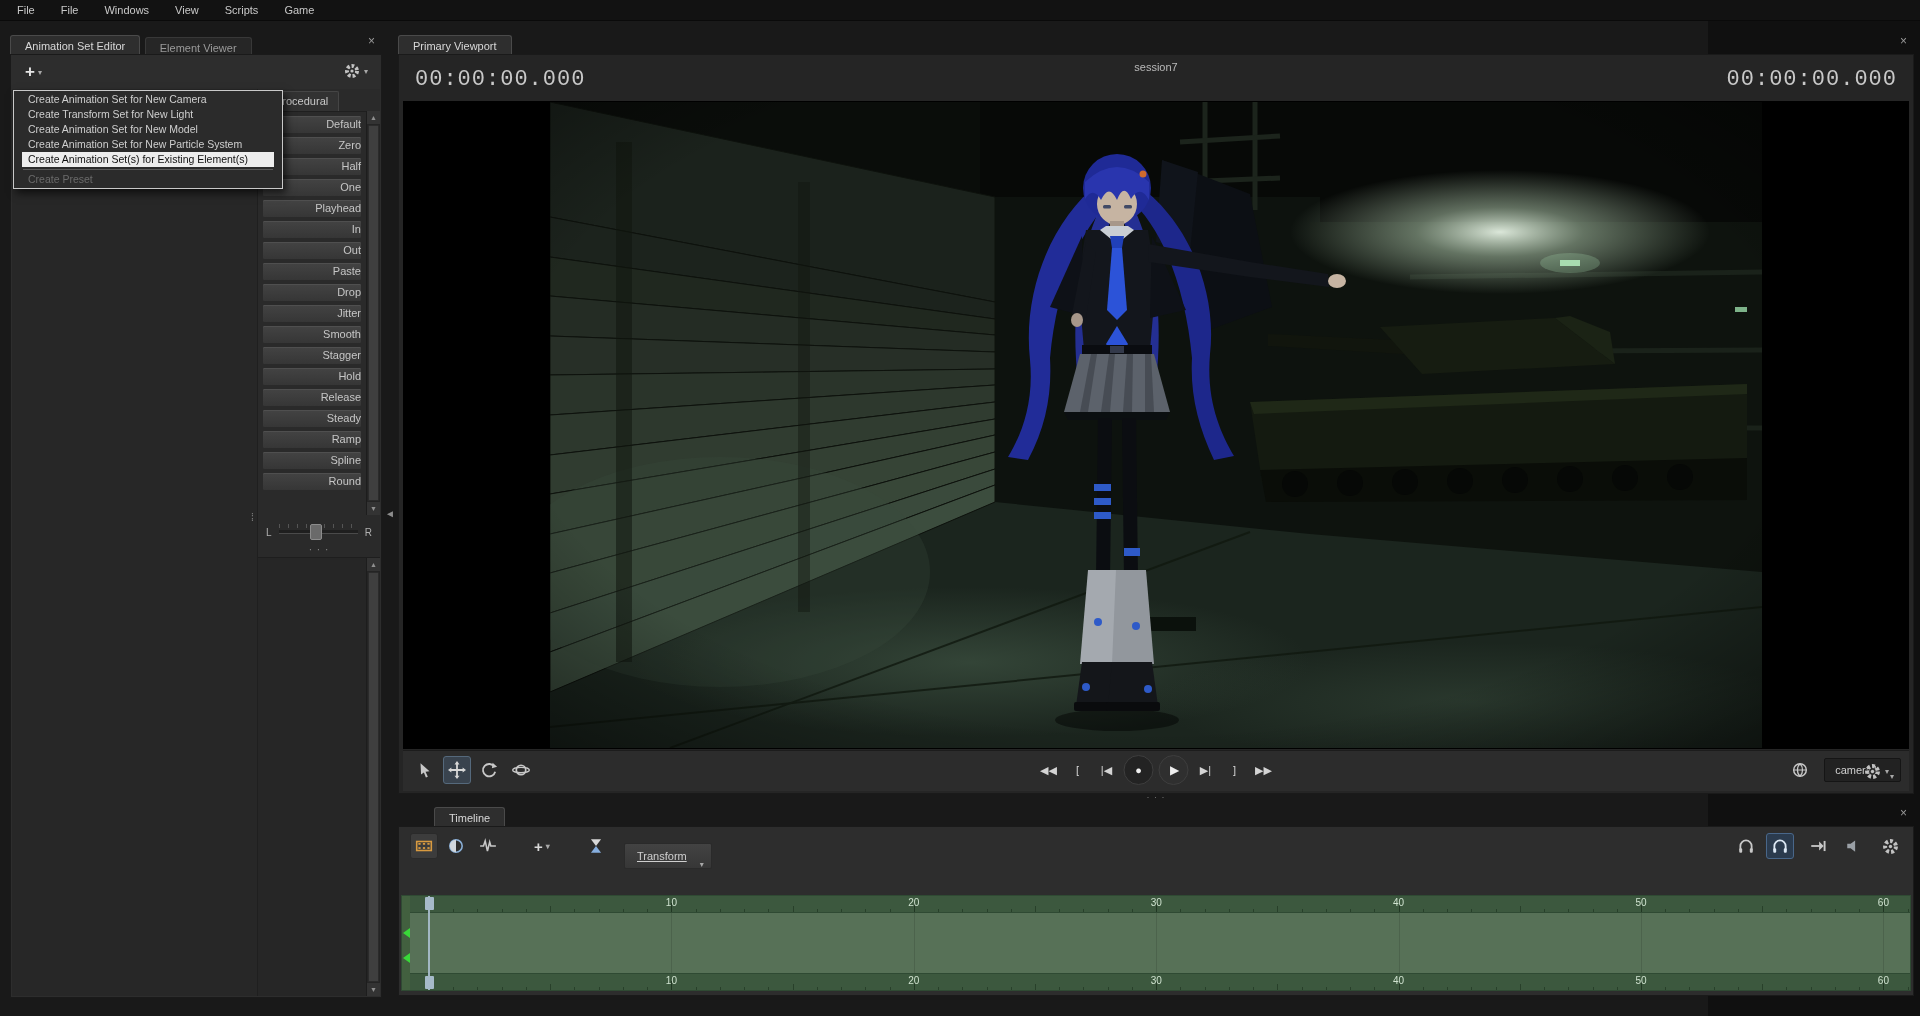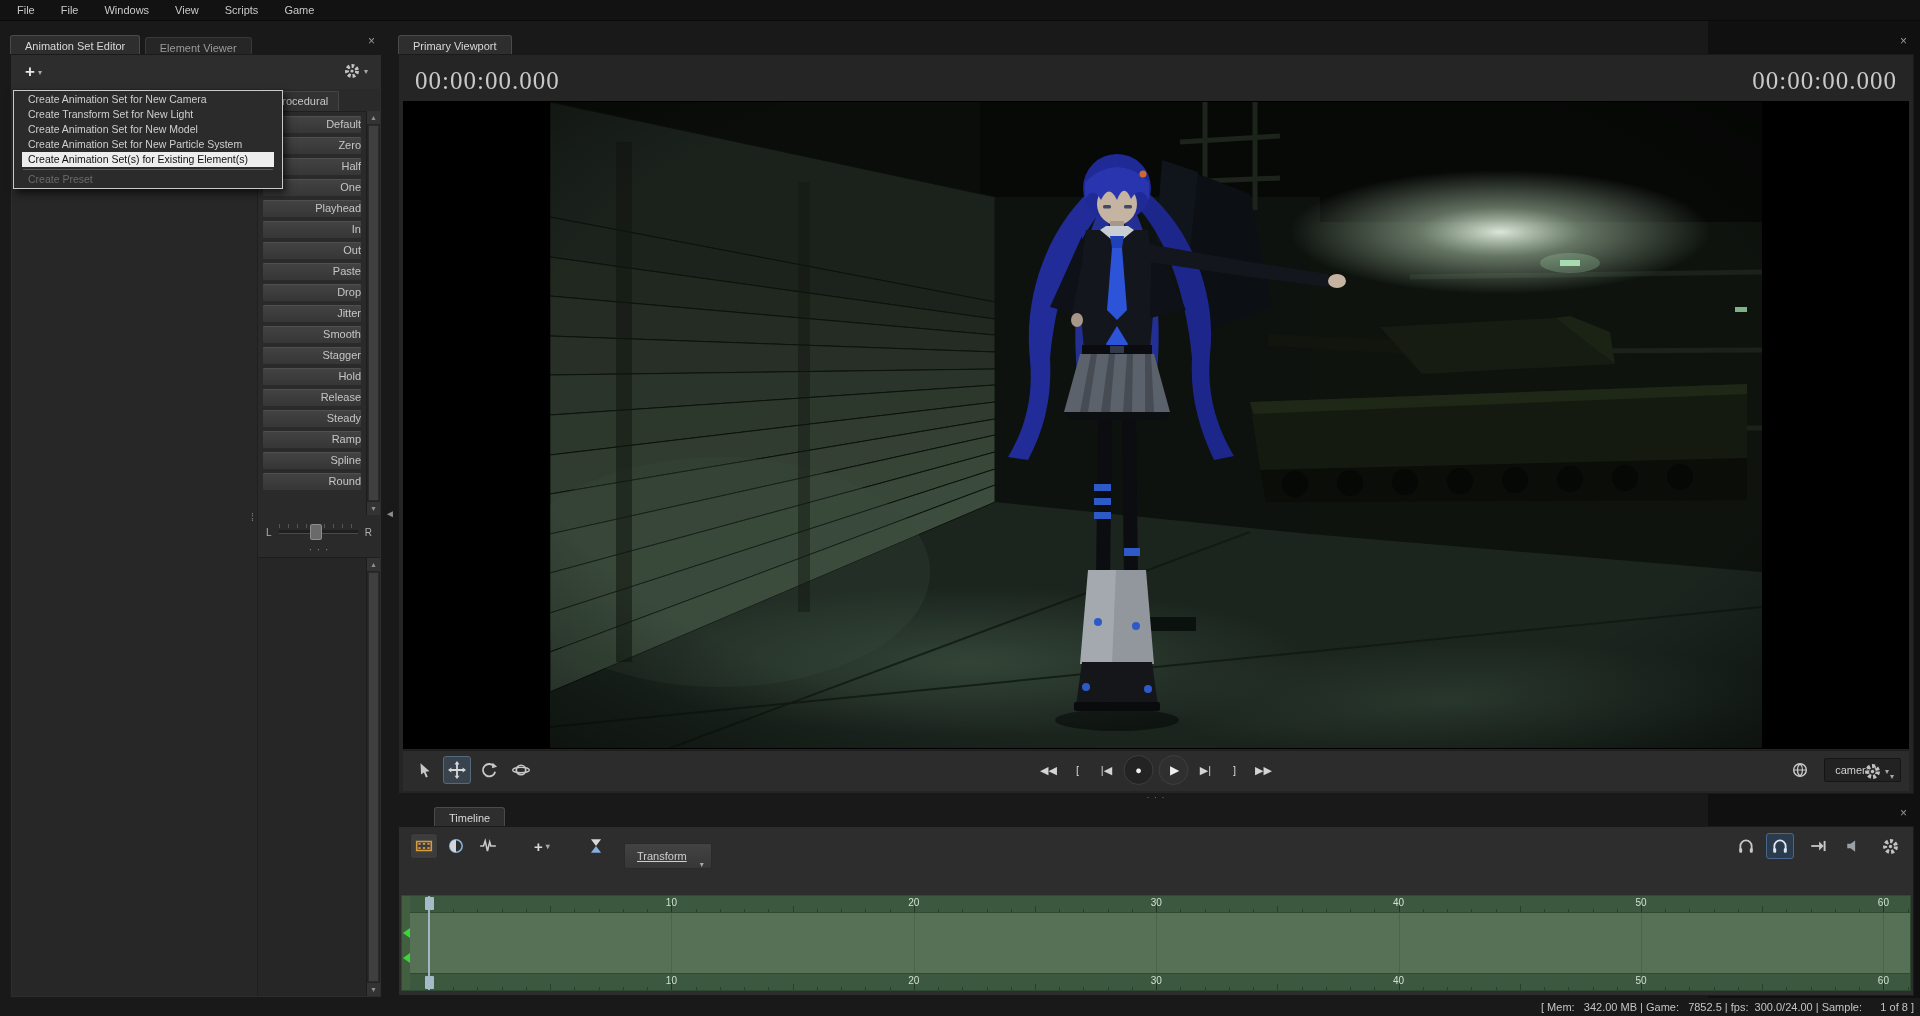--- a/index.html
+++ b/index.html
@@ -63,21 +63,21 @@
   .dd-item.dis{color:#6a6a6a;}
   .menu-sep{height:1px;background:#5a5a5a;margin:2px 1px;}
 
   
   .vsplitter{position:absolute;left:382px;top:30px;width:16px;height:764px;}
   .collapse-arrow{position:absolute;left:3px;top:478px;color:#8d8d8d;font-size:10px;}
 
   
   .viewport-panel{position:absolute;left:398px;top:30px;width:1516px;height:764px;}
   .vp-body{position:absolute;left:0;top:24px;right:0;bottom:0;background:#252525;border:1px solid #1a1a1a;box-sizing:border-box;}
-  .timecode{position:absolute;top:12px;font-family:Liberation Serif, serif;font-size:25px;color:#c9c9c9;letter-spacing:1px;}
+  .timecode{position:absolute;top:12px;font-family:Liberation Mono, monospace;font-size:22px;color:#c9c9c9;letter-spacing:1px;}
   .tc-left{left:16px;} .tc-right{right:16px;}
   .session-info{position:absolute;left:0;right:0;top:6px;text-align:center;font-size:11px;color:#b9b9b9;line-height:13px;}
   .scene-area{position:absolute;left:4px;right:4px;top:46px;bottom:44px;background:#000;
     display:flex;justify-content:center;align-items:center;overflow:hidden;}
   .scene{display:block;}
   .vp-toolbar{position:absolute;left:4px;right:4px;bottom:2px;height:40px;background:#2c2c2c;border-top:1px solid #1c1c1c;}
   .vp-left{position:absolute;left:8px;top:5px;display:flex;gap:4px;}
   .tool{width:28px;height:28px;display:flex;align-items:center;justify-content:center;border-radius:3px;cursor:default;}
   .tool.active{background:#39434e;border:1px solid #55697c;box-sizing:border-box;}
   .playback{position:absolute;left:50%;transform:translateX(-50%);top:4px;display:flex;align-items:center;gap:5px;}
@@ -236,20 +236,21 @@
   </div>
 
   <div class="viewport-panel">
     <div class="tabrow">
       <div class="tab active">Primary Viewport</div>
       <div class="close-x">×</div>
     </div>
     <div class="vp-body">
       <div class="timecode tc-left">00:00:00.000</div>
       <div class="session-info">
+        <div>session7</div>
       </div>
       <div class="timecode tc-right">00:00:00.000</div>
 
       <div class="scene-area">
 
         <svg class="scene" width="1212" height="646" viewBox="0 0 1212 646">
           <defs>
             <radialGradient id="glow" cx="50%" cy="50%" r="50%">
               <stop offset="0%" stop-color="#e6f2e4" stop-opacity="0.95"></stop>
               <stop offset="40%" stop-color="#b9d3b6" stop-opacity="0.5"></stop>
@@ -689,17 +690,14 @@
             <div class="tick-label" style="left: 1231px;">50</div>
             <div class="tick-label" style="left: 1473.4px;">60</div>
           </div>
         <div class="ph ph-line" style="left: 26px;"></div>
         <div class="ph ph-top" style="left: 23px;"></div>
         <div class="ph ph-bot" style="left: 23px;"></div>
       </div>
     </div>
   </div>
 
-  <div class="statusbar">
-    <span class="status-text">[ Mem:   342.00 MB | Game:   7852.5 | fps:  300.0/24.00 | Sample:      1 of 8 ]</span>
-  </div>
 
 </div>
 
 </body></html>

